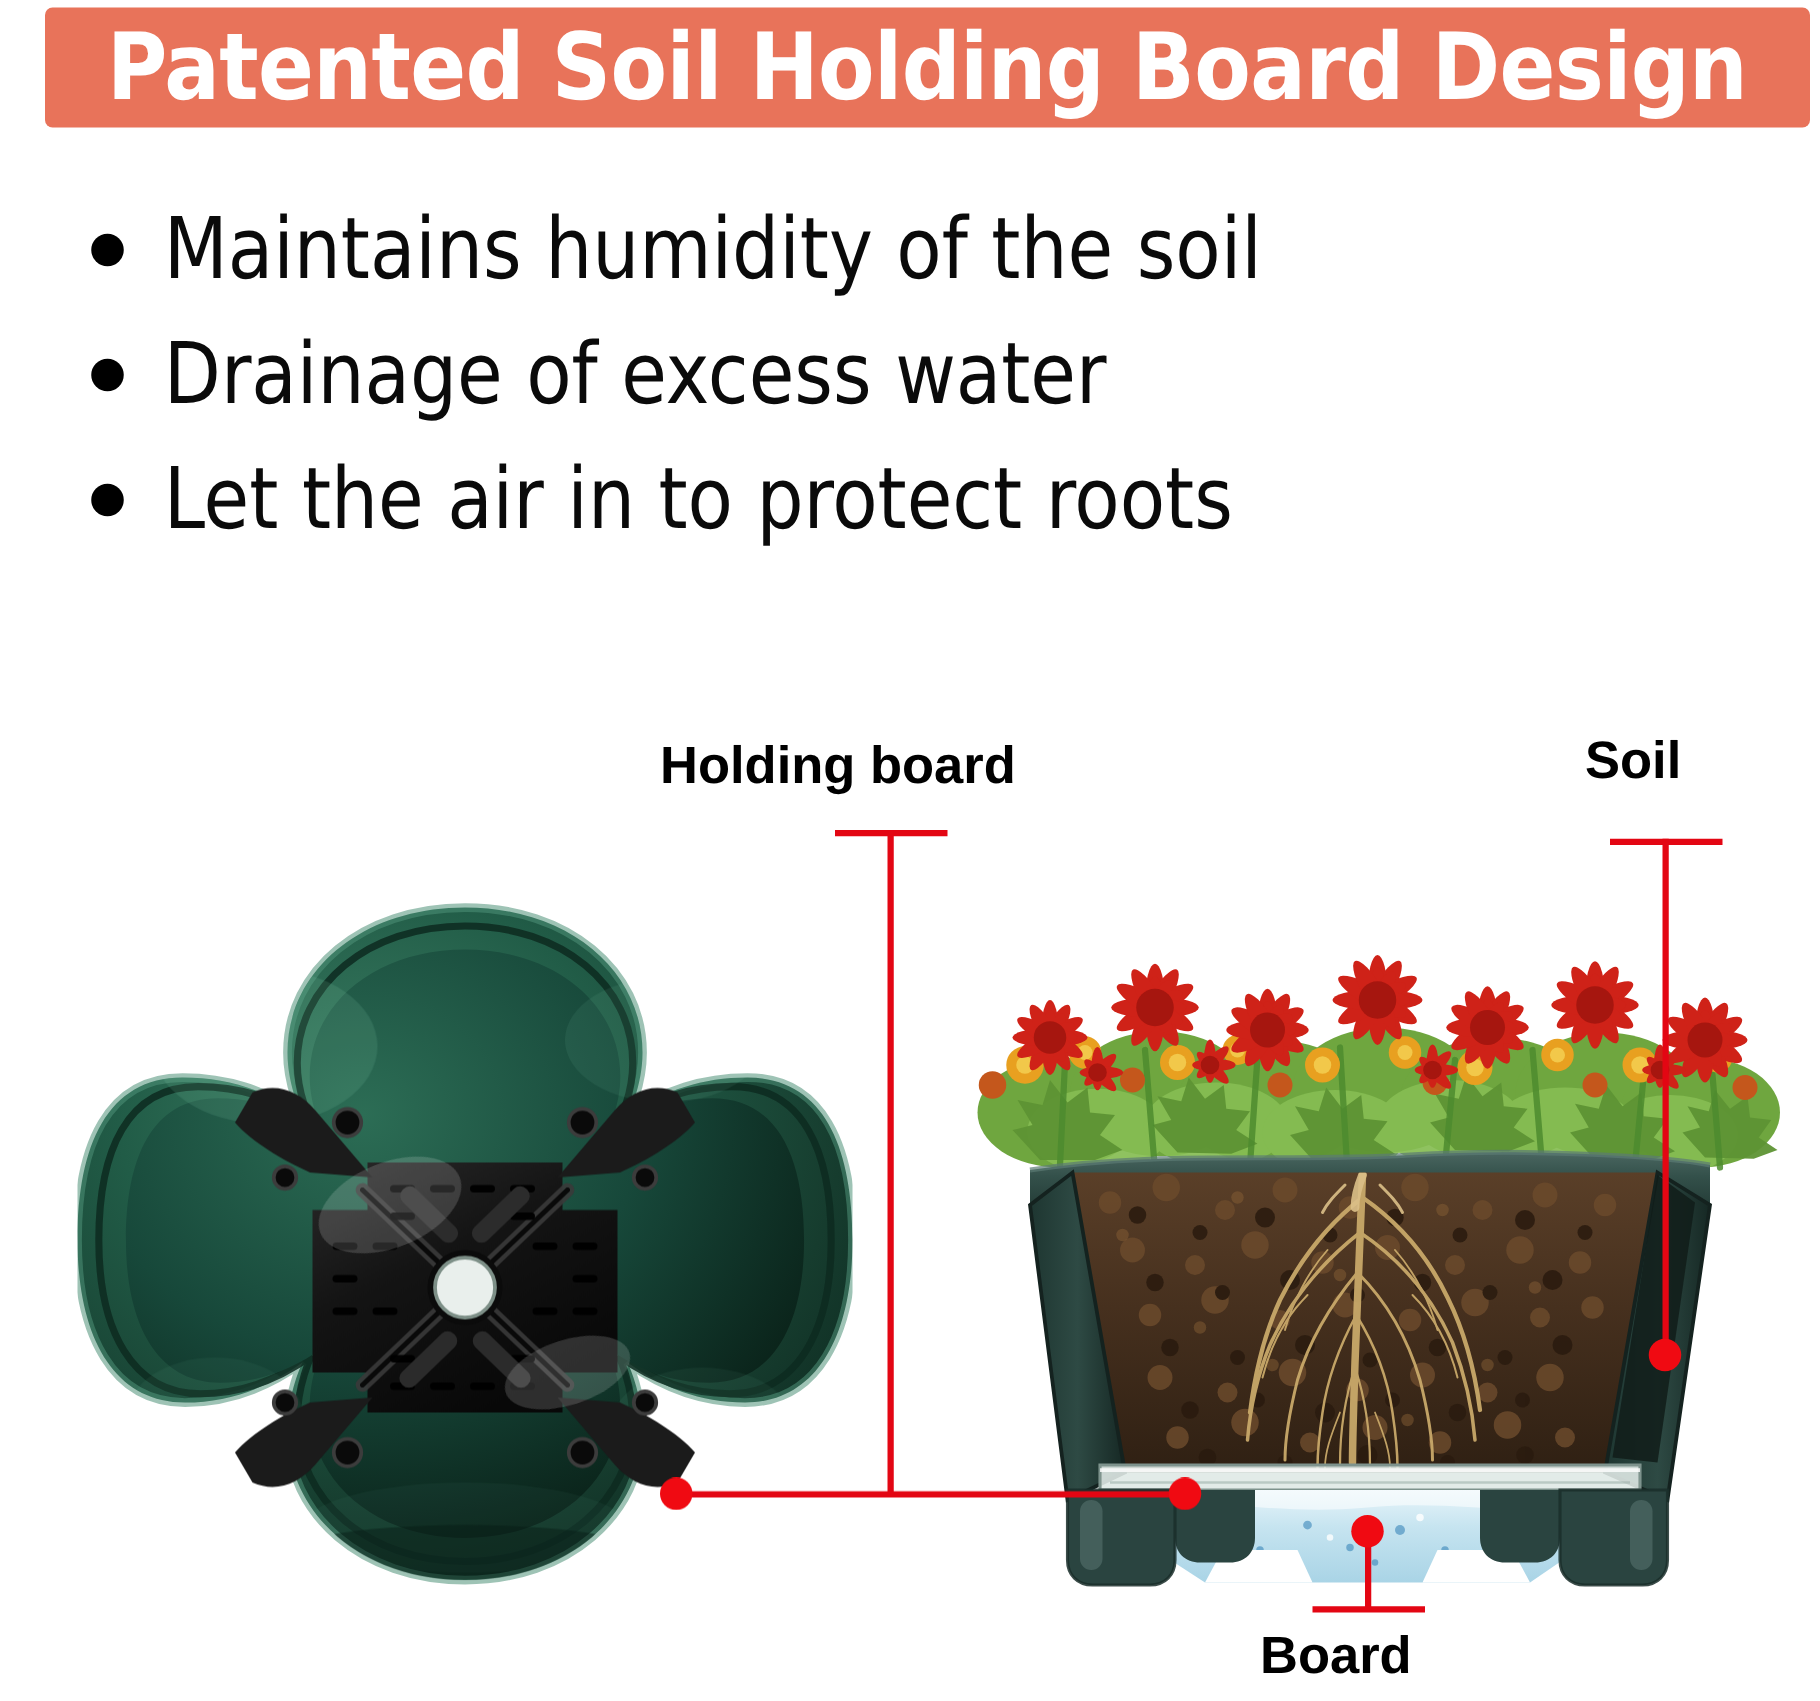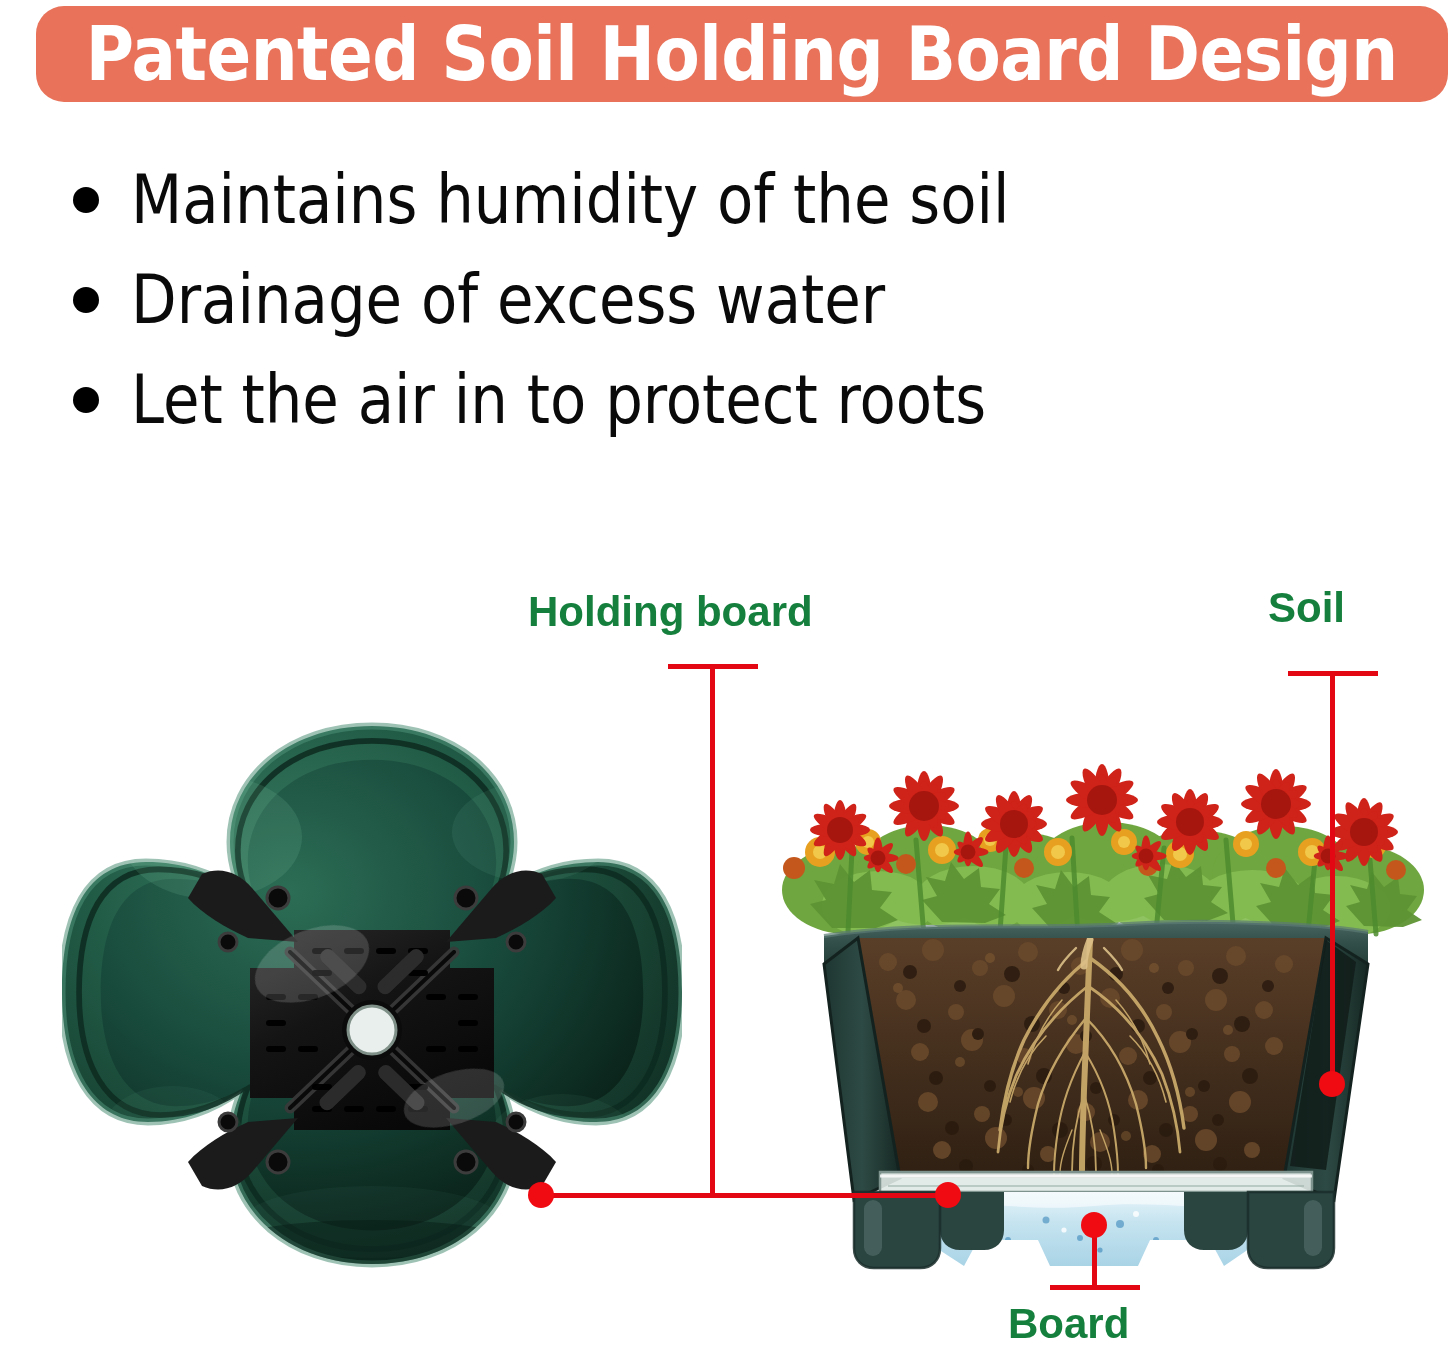--- a/index.html
+++ b/index.html
@@ -21,21 +21,21 @@
   }
 
   
   .banner {
     position: absolute;
     left: 36px;
     top: 6px;
     width: 1412px;
     height: 96px;
     background: #e8735a;
-    border-radius: 28px;
+    border-radius: 6px;
     display: flex;
     align-items: center;
     justify-content: center;
     overflow: hidden;
   }
   .banner-title {
     color: #ffffff;
     font-family: "Liberation Sans Narrow", "DejaVu Sans Condensed", "Liberation Sans", sans-serif;
     font-weight: bold;
     font-size: 74px;
@@ -75,21 +75,21 @@
     line-height: 72px;
     font-weight: normal;
     white-space: nowrap;
     transform: scaleX(0.97);
     transform-origin: left center;
   }
 
   
   .callout-label {
     position: absolute;
-    color: #15803d;
+    color: #000000;
     font-family: "Liberation Sans", sans-serif;
     font-weight: bold;
     font-size: 42px;
     line-height: 48px;
     white-space: nowrap;
   }
   #label-holding-board { left: 528px; top: 588px; }
   #label-soil          { left: 1268px; top: 584px; }
   #label-water         { left: 1008px; top: 1300px; }
 

